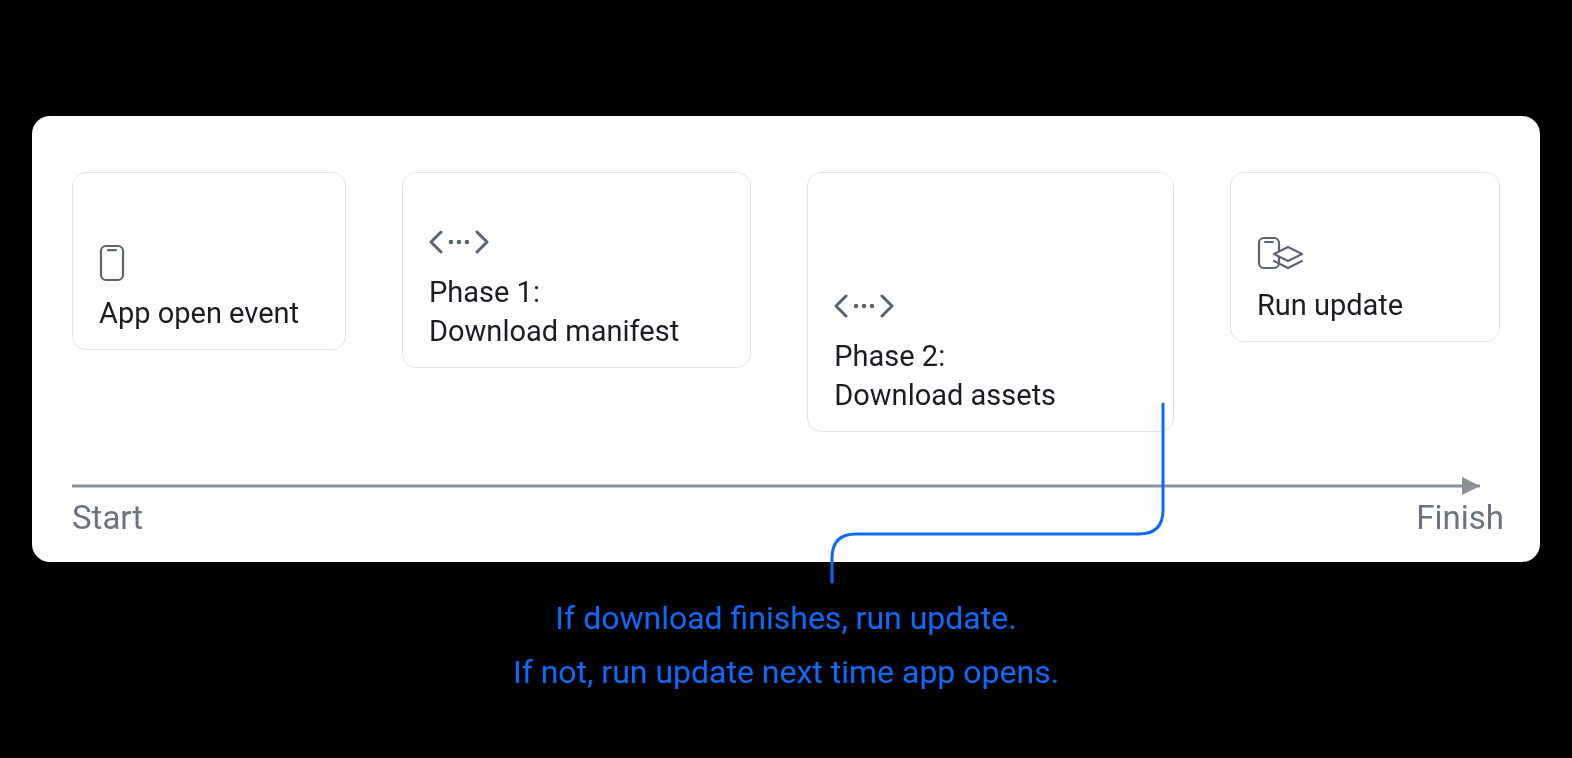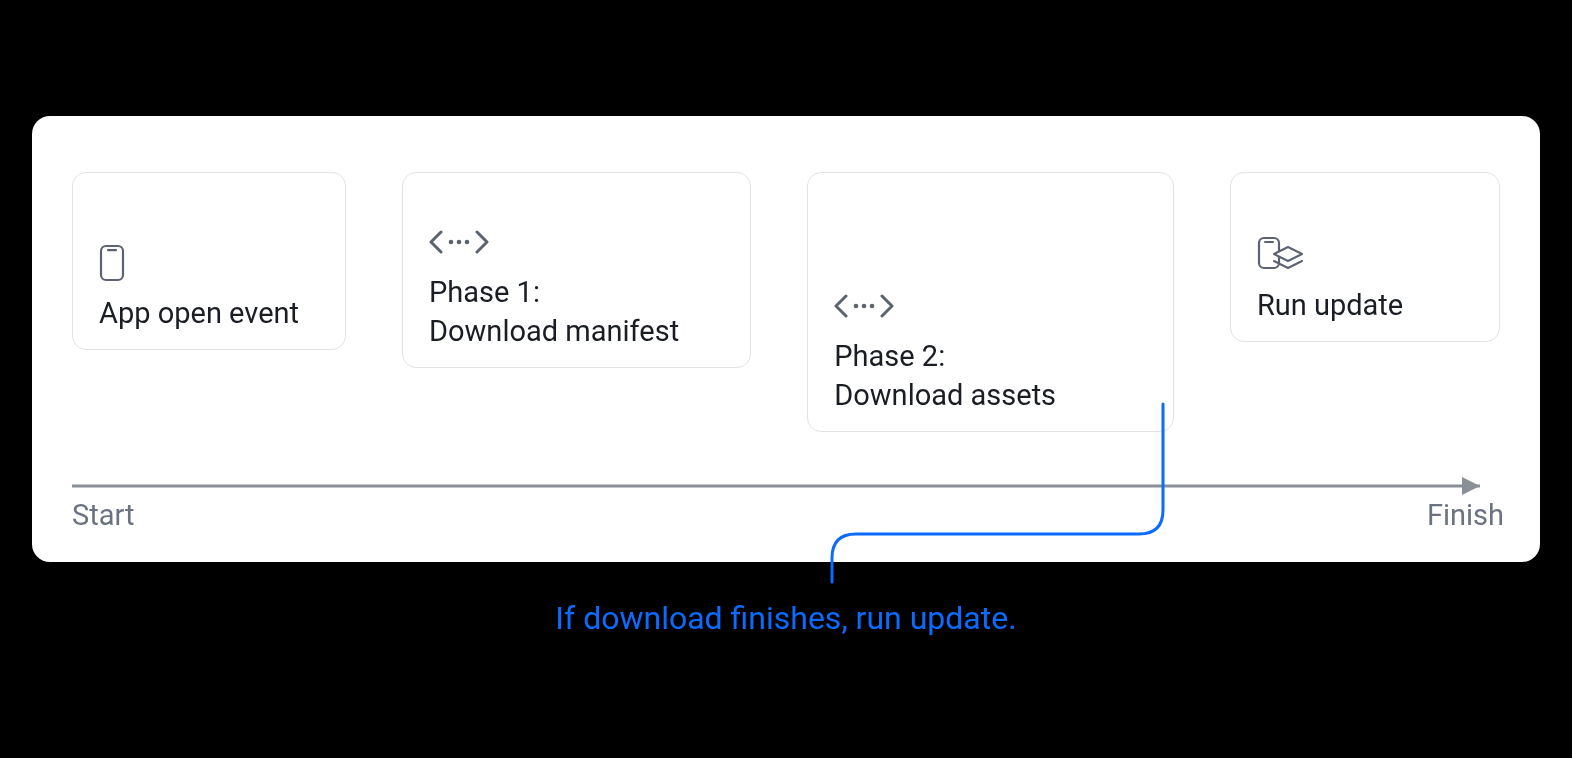--- a/index.html
+++ b/index.html
@@ -62,21 +62,21 @@
     .arrow-wrap {
       position: absolute;
       top: 350px;
       left: 40px;
       right: 40px;
       height: 40px;
     }
     .timeline-text {
       position: absolute;
       top: 382px;
-      font-size: 29px;
+      font-size: 33px;
       color: #6b7280;
     }
     .start-label { left: 40px; }
     .finish-label { right: 36px; }
     .annotation {
       position: absolute;
       top: 594px;
       left: 0;
       right: 0;
       text-align: center;
@@ -162,13 +162,14 @@
   <div class="timeline-text finish-label">Finish</div>
 
 </div>
 
 <svg class="connector-svg" width="1572" height="758">
   <path d="M 1163 404 L 1163 510 Q 1163 534 1139 534 L 856 534 Q 832 534 832 558 L 832 582" stroke="#0b6bff" stroke-width="3" fill="none" stroke-linecap="round"></path>
 </svg>
 
 <div class="annotation">
   <div>If download finishes, run update.</div>
+  <div class="line2">If not, run update next time app opens.</div>
 </div>
 
 </body></html>

